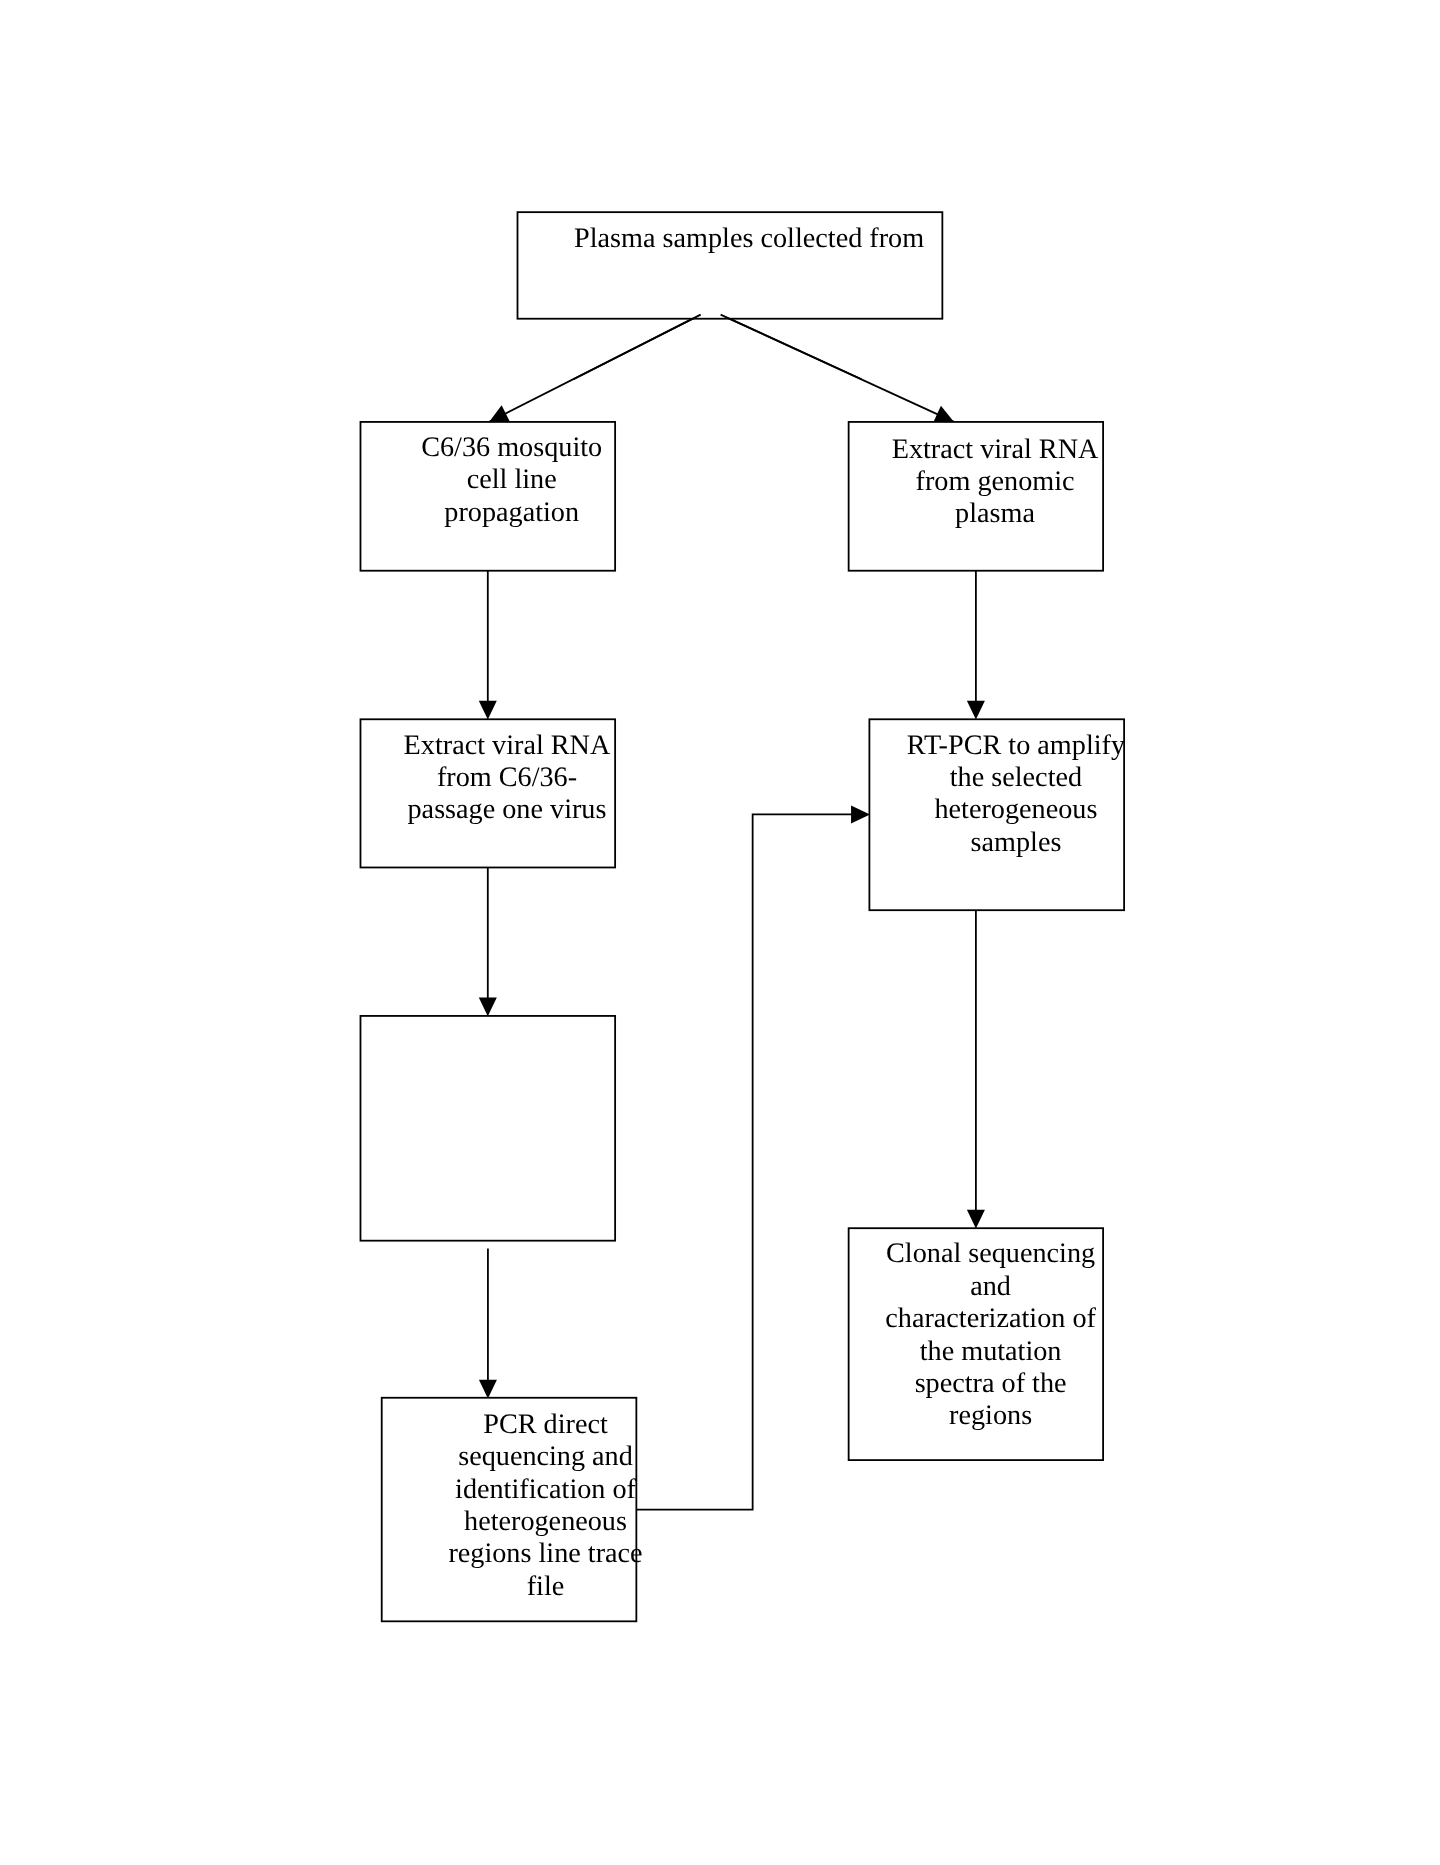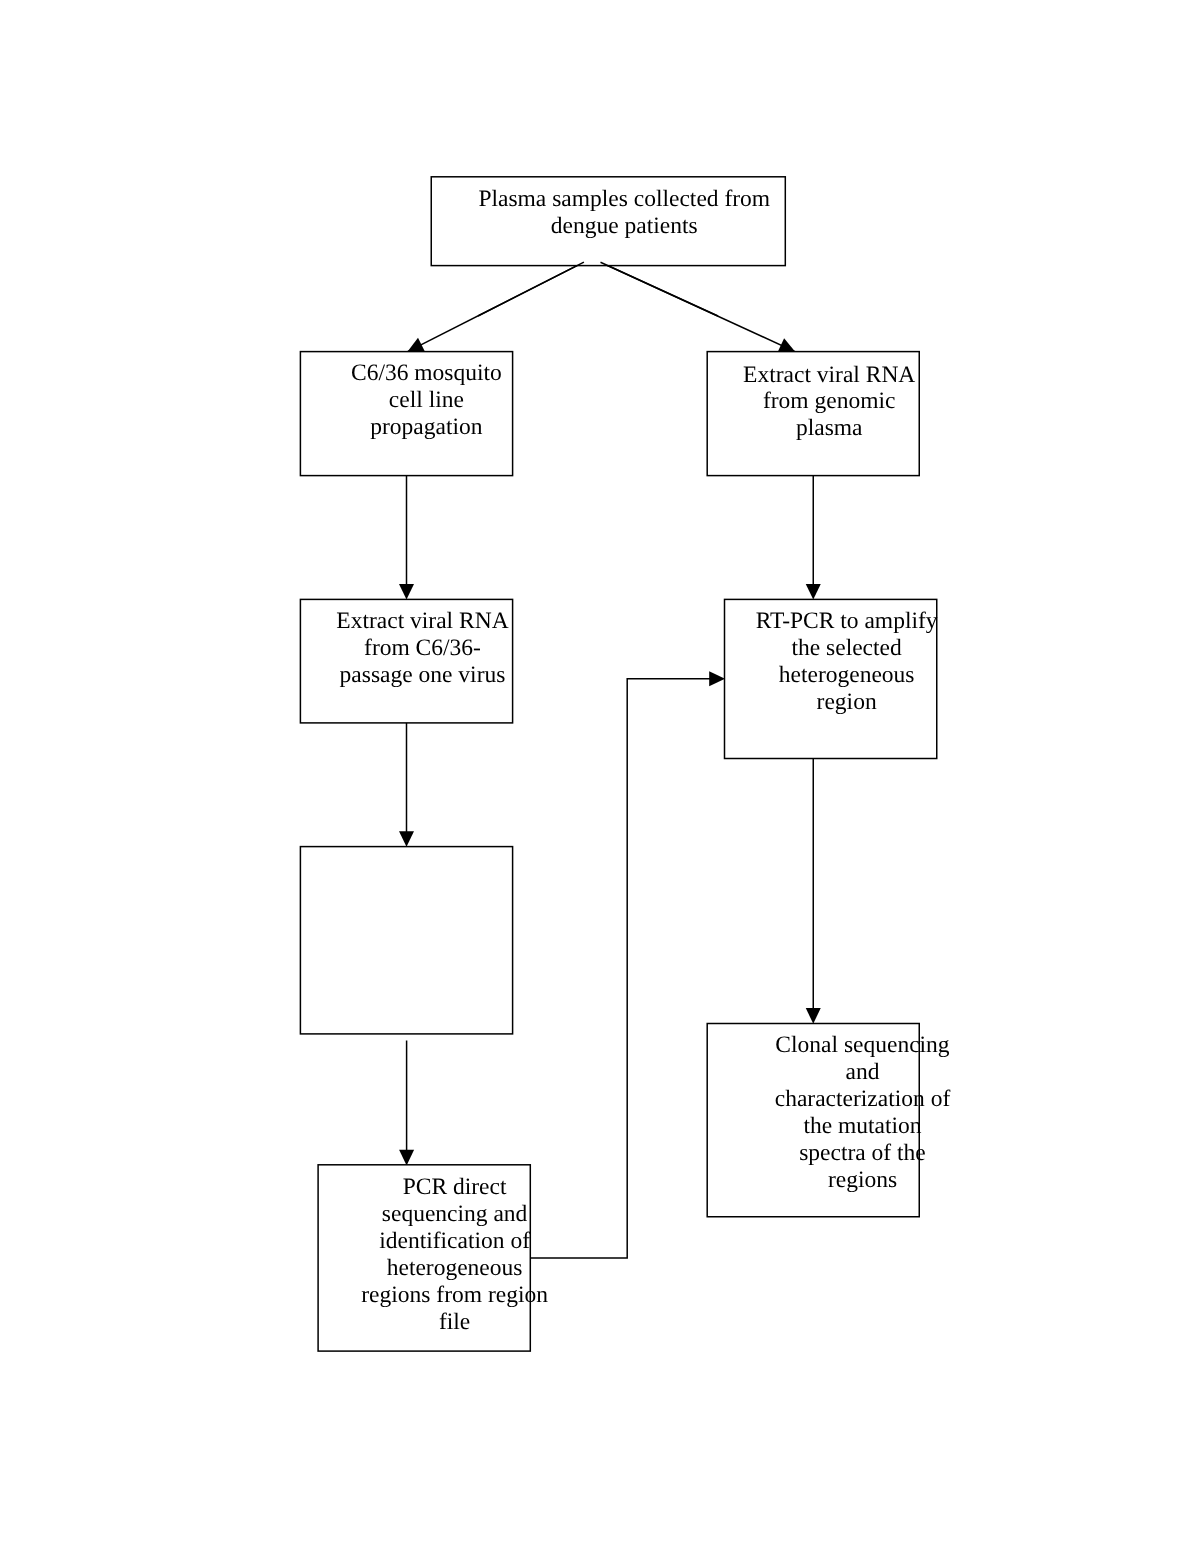--- a/index.html
+++ b/index.html
@@ -95,52 +95,51 @@
     </svg>
 
   <svg id="edge-over-layer" class="layer" viewBox="0 0 1200 1554" width="1200" height="1554" shape-rendering="geometricPrecision">
       <path d="M 583.9 262.2 L 478 316.0" fill="none" stroke="#000000" stroke-width="1.5"></path>
       <path d="M 600.5 262.2 L 718 316.0" fill="none" stroke="#000000" stroke-width="1.5"></path>
     </svg>
 
   <div id="text-layer" class="layer">
       <div class="node-label" style="left: 431.25px; width: 354.05px; top: 186.4px;">
         <div>Plasma samples collected from</div>
-        <div>dengue patients</div>
       </div>
       <div class="node-label" style="left: 300.4px; width: 220px; top: 360.4px;">
         <div>C6/36 mosquito</div>
         <div>cell line</div>
         <div>propagation</div>
       </div>
       <div class="node-label" style="left: 707.2px; width: 212.05px; top: 361.5px;">
         <div>Extract viral RNA</div>
         <div>from genomic</div>
         <div>plasma</div>
       </div>
       <div class="node-label" style="left: 300.4px; width: 212.2px; top: 608.4px;">
         <div>Extract viral RNA</div>
         <div>from C6/36-</div>
         <div>passage one virus</div>
       </div>
       <div class="node-label" style="left: 724.5px; width: 212.25px; top: 608.4px;">
         <div>RT-PCR to amplify</div>
         <div>the selected</div>
         <div>heterogeneous</div>
-        <div>region</div>
+        <div>samples</div>
       </div>
       <div class="node-label" style="left: 318.1px; width: 241px; top: 1173.8px;">
         <div>PCR direct</div>
         <div>sequencing and</div>
         <div>identification of</div>
         <div>heterogeneous</div>
-        <div>regions from region</div>
+        <div>regions line trace</div>
         <div>file</div>
       </div>
-      <div class="node-label" style="left: 722px; width: 249px; top: 1032.3px;">
+      <div class="node-label" style="left: 685px; width: 249px; top: 1032.3px;">
         <div>Clonal sequencing</div>
         <div>and</div>
         <div>characterization of</div>
         <div>the mutation</div>
         <div>spectra of the</div>
         <div>regions</div>
       </div>
     </div>
 
 </div>

